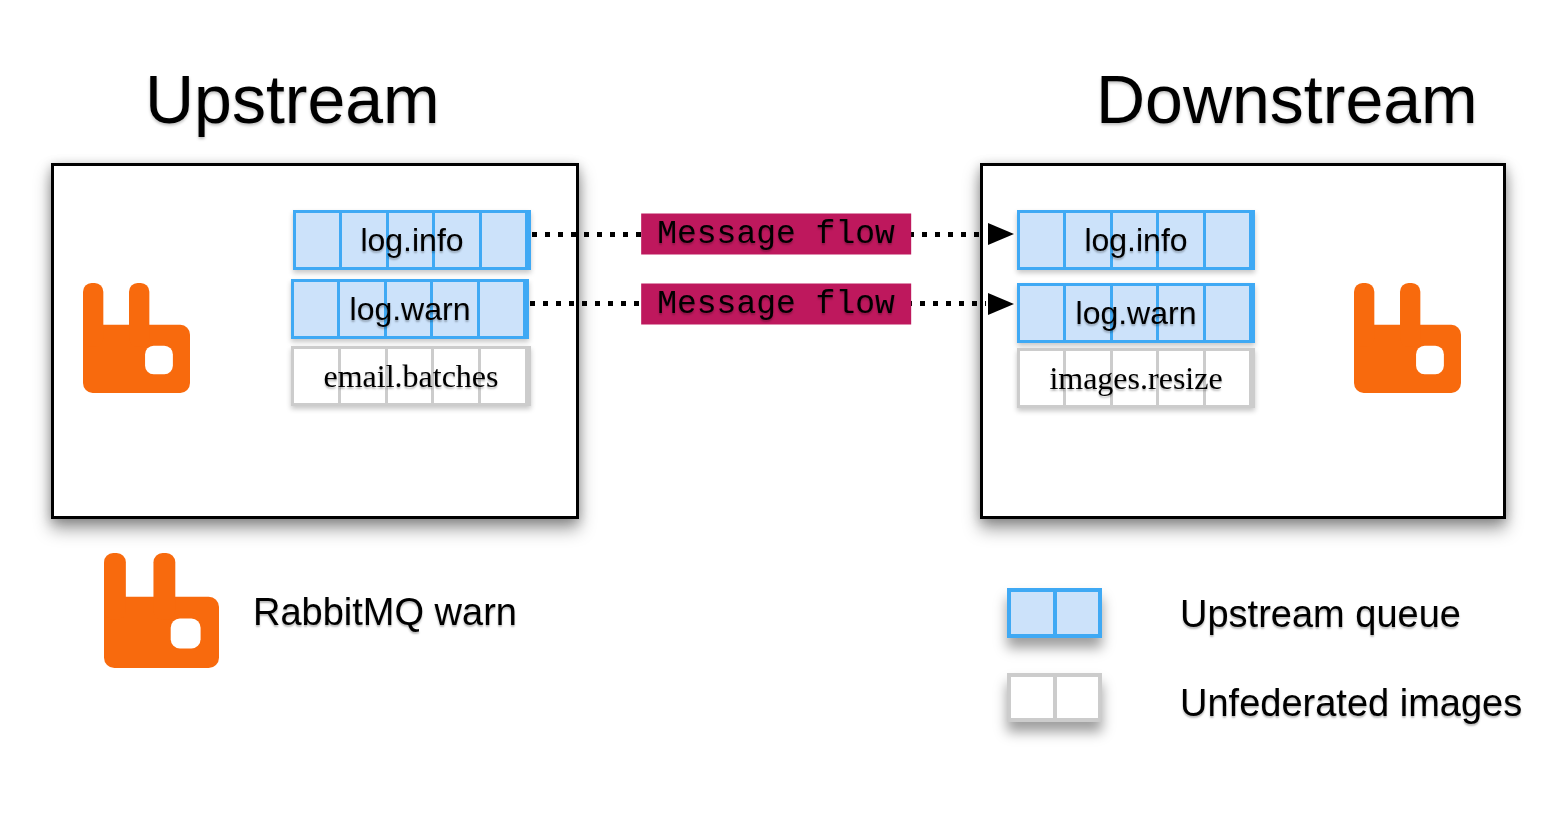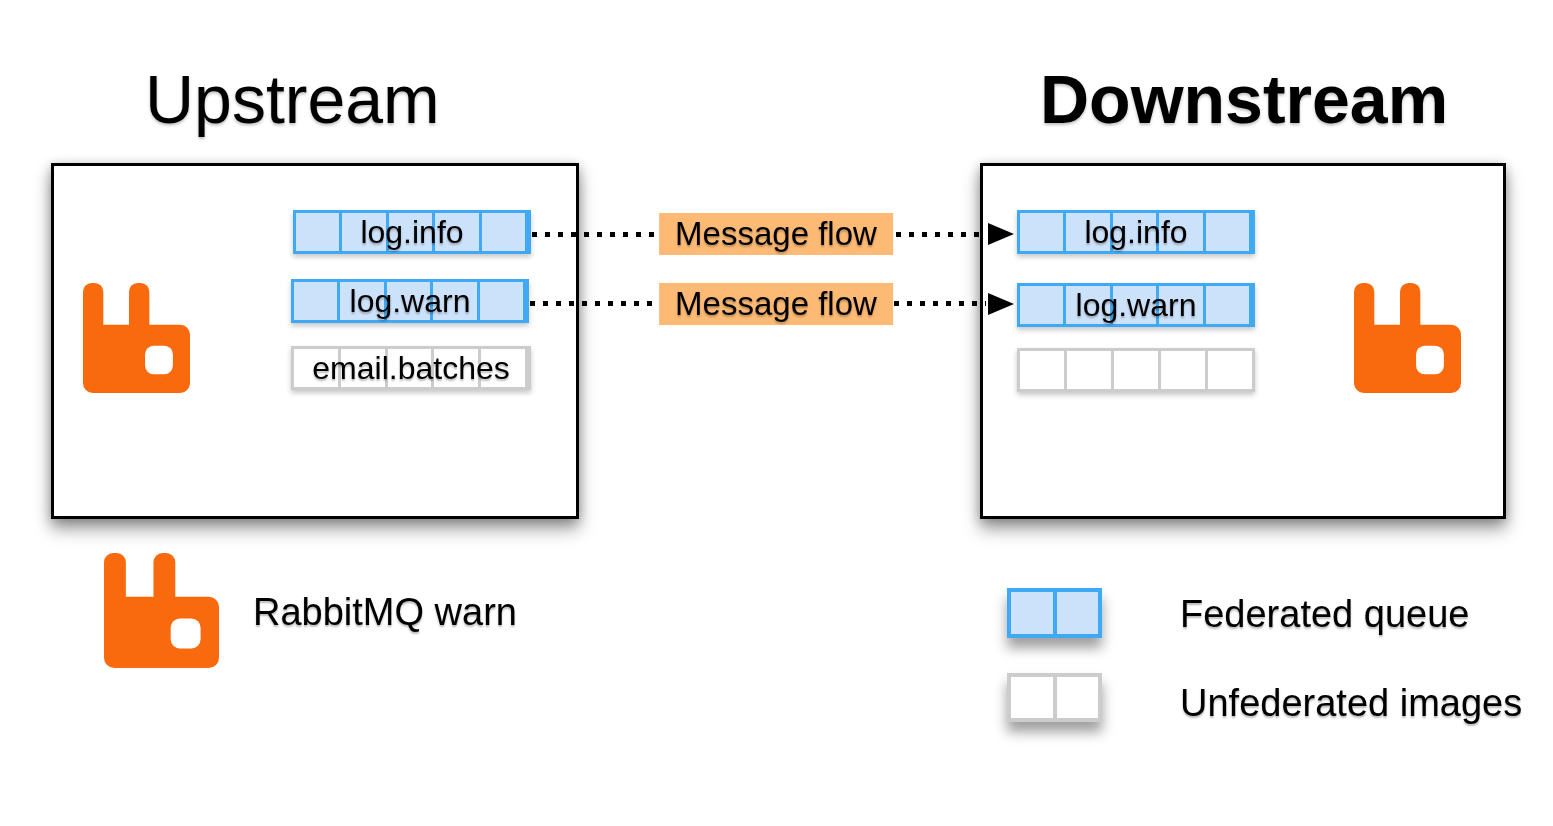--- a/index.html
+++ b/index.html
@@ -18,45 +18,45 @@
 
   
   .panel{
     position:absolute;background:#fff;border:3px solid #000;
     box-shadow:0 10px 16px rgba(0,0,0,0.38), 0 2px 10px rgba(0,0,0,0.22);
   }
 
   
   .queue{
     position:absolute;display:flex;box-sizing:border-box;
-    height:44px;width:238px;
+    height:60px;width:238px;
     box-shadow:0 3px 5px rgba(0,0,0,0.22);
   }
   .queue .cell{flex:1;}
   .queue.federated{background:#CCE2FA;border:3px solid #3FA9F4;}
   .queue.federated .cell{border-right:3px solid #3FA9F4;}
-  .queue.unfederated{background:#FFFFFF;border:3px solid #CCCCCC;}
+  .queue.unfederated{background:#FFFFFF;border:3px solid #CCCCCC;font-family:Liberation Serif, serif;}
   .queue.unfederated .cell{border-right:3px solid #CCCCCC;}
   .queue .cell:last-child{border-right:none;}
   .queue-label{
     position:absolute;left:0;top:0;right:0;bottom:0;
     display:flex;align-items:center;justify-content:center;
     font-size:32px;text-shadow:0 2px 2px rgba(0,0,0,0.28);
     white-space:nowrap;pointer-events:none;
   }
 
   
   .dotline{
     position:absolute;height:5px;
     background-image:repeating-linear-gradient(90deg,#000 0 5px,transparent 5px 13px);
   }
   .flow-label{
     position:absolute;transform:translate(-50%,-50%);
-    background:#fdba74;padding:2px 16px;font-size:33px;
-    text-shadow:0 2px 2px rgba(0,0,0,0.25);white-space:nowrap;
+    background:#be185d;padding:2px 16px;font-size:33px;
+    text-shadow:0 2px 2px rgba(0,0,0,0.25);white-space:nowrap;font-family:Liberation Mono, monospace;
   }
   .arrowhead{
     position:absolute;width:0;height:0;border-style:solid;
     border-width:11px 0 11px 26px;
     border-color:transparent transparent transparent #000;
   }
 
   
   .rabbit{position:absolute;}
   .rabbit svg{display:block;width:100%;height:100%;}
@@ -85,21 +85,21 @@
     <g id="rabbitmq-glyph">
       <rect x="0" y="38" width="100" height="62" rx="9" fill="#F86A0D"></rect>
       <rect x="0" y="0" width="19" height="58" rx="8" fill="#F86A0D"></rect>
       <rect x="43" y="0" width="19" height="58" rx="8" fill="#F86A0D"></rect>
       <rect x="58" y="57" width="26" height="26" rx="8" fill="#FFFFFF"></rect>
     </g>
   </defs>
 </svg>
 
 <div class="section-title" style="left:145px;top:62px;">Upstream</div>
-<div class="section-title" style="left:1040px;top:62px;font-weight:bold;">Downstream</div>
+<div class="section-title" style="left:1096px;top:62px;">Downstream</div>
 
 <div class="panel" style="left:51px;top:163px;width:522px;height:350px;">
 
   <div class="rabbit" style="left:29px;top:117px;width:107px;height:110px;">
     <svg viewBox="0 0 100 100" preserveAspectRatio="none">
         <use href="#rabbitmq-glyph"></use>
       </svg>
   </div>
 
   <div class="queue federated" style="left:239px;top:44px;">
@@ -152,20 +152,21 @@
     <div class="cell"></div>
     <div class="queue-label">log.warn</div>
   </div>
 
   <div class="queue unfederated" style="left:34px;top:182px;">
     <div class="cell"></div>
     <div class="cell"></div>
     <div class="cell"></div>
     <div class="cell"></div>
     <div class="cell"></div>
+    <div class="queue-label">images.resize</div>
   </div>
 
   <div class="rabbit" style="left:371px;top:117px;width:107px;height:110px;">
     <svg viewBox="0 0 100 100" preserveAspectRatio="none">
         <use href="#rabbitmq-glyph"></use>
       </svg>
   </div>
 </div>
 
 <div class="dotline" style="left:532px;top:232px;width:454px;"></div>
@@ -178,19 +179,19 @@
   <svg viewBox="0 0 100 100" preserveAspectRatio="none">
       <use href="#rabbitmq-glyph"></use>
     </svg>
 </div>
 <div class="legend-label" style="left:253px;top:592px;">RabbitMQ warn</div>
 
 <div class="swatch federated" style="left:1007px;top:588px;width:95px;height:50px;">
   <div class="cell"></div>
   <div class="cell"></div>
 </div>
-<div class="legend-label" style="left:1180px;top:594px;">Federated queue</div>
+<div class="legend-label" style="left:1180px;top:594px;">Upstream queue</div>
 
 <div class="swatch unfederated" style="left:1007px;top:673px;width:95px;height:49px;">
   <div class="cell"></div>
   <div class="cell"></div>
 </div>
 <div class="legend-label" style="left:1180px;top:683px;">Unfederated images</div>
 
 </body></html>

